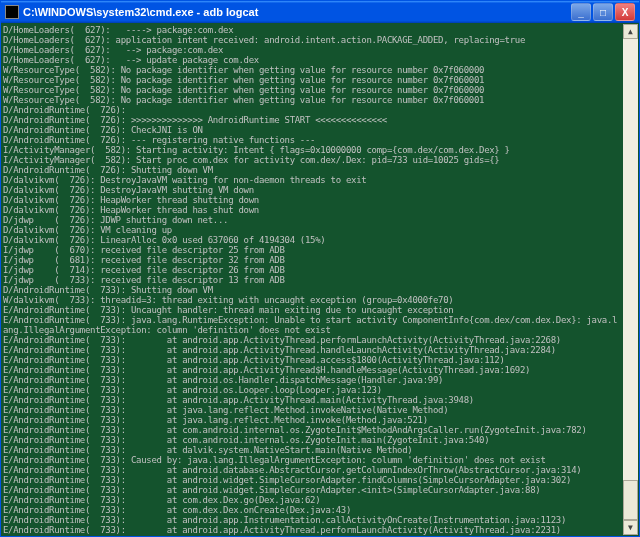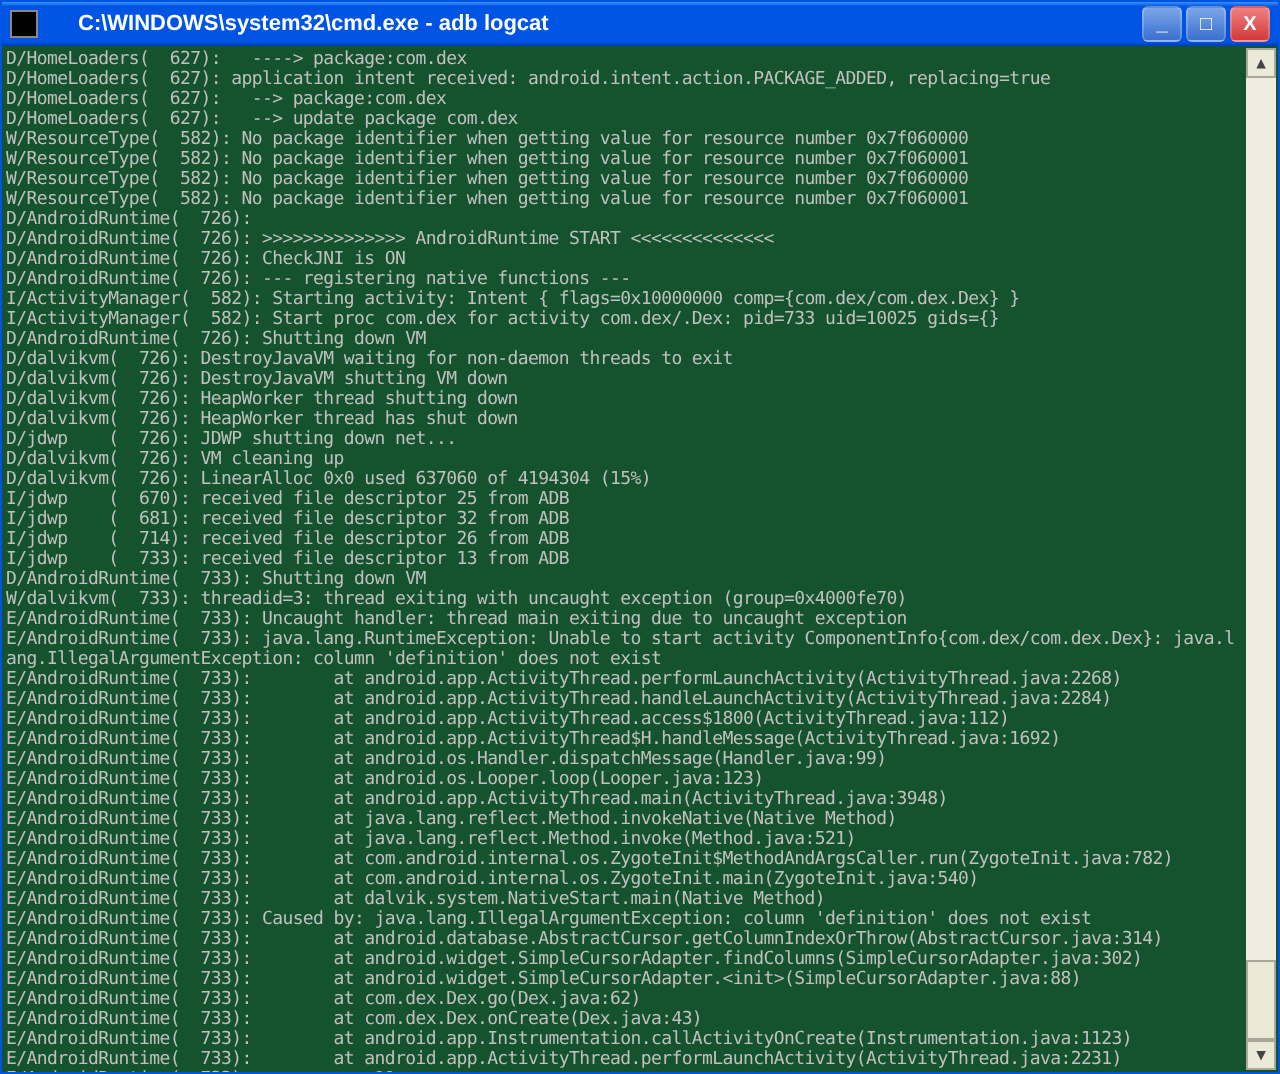--- a/index.html
+++ b/index.html
@@ -21,21 +21,21 @@
   .titlebar {
     height: 22px;
     background: linear-gradient(to bottom, #3a93ff 0%, #0054e3 10%, #0054e3 90%, #003db0 100%);
     display: flex;
     align-items: center;
     padding: 0 4px;
     color: #fff;
     font-family: Tahoma, sans-serif;
     font-size: 11px;
     font-weight: bold;
-    gap: 20px;
+    gap: 4px;
   }
   .titlebar-icon {
     width: 14px; height: 14px;
     background: #000;
     border: 1px solid #888;
     display:inline-block;
   }
   .titlebar-title { flex: 1; white-space: nowrap; overflow: hidden; }
   .win-buttons { display: flex; gap: 2px; }
   .win-btn {

